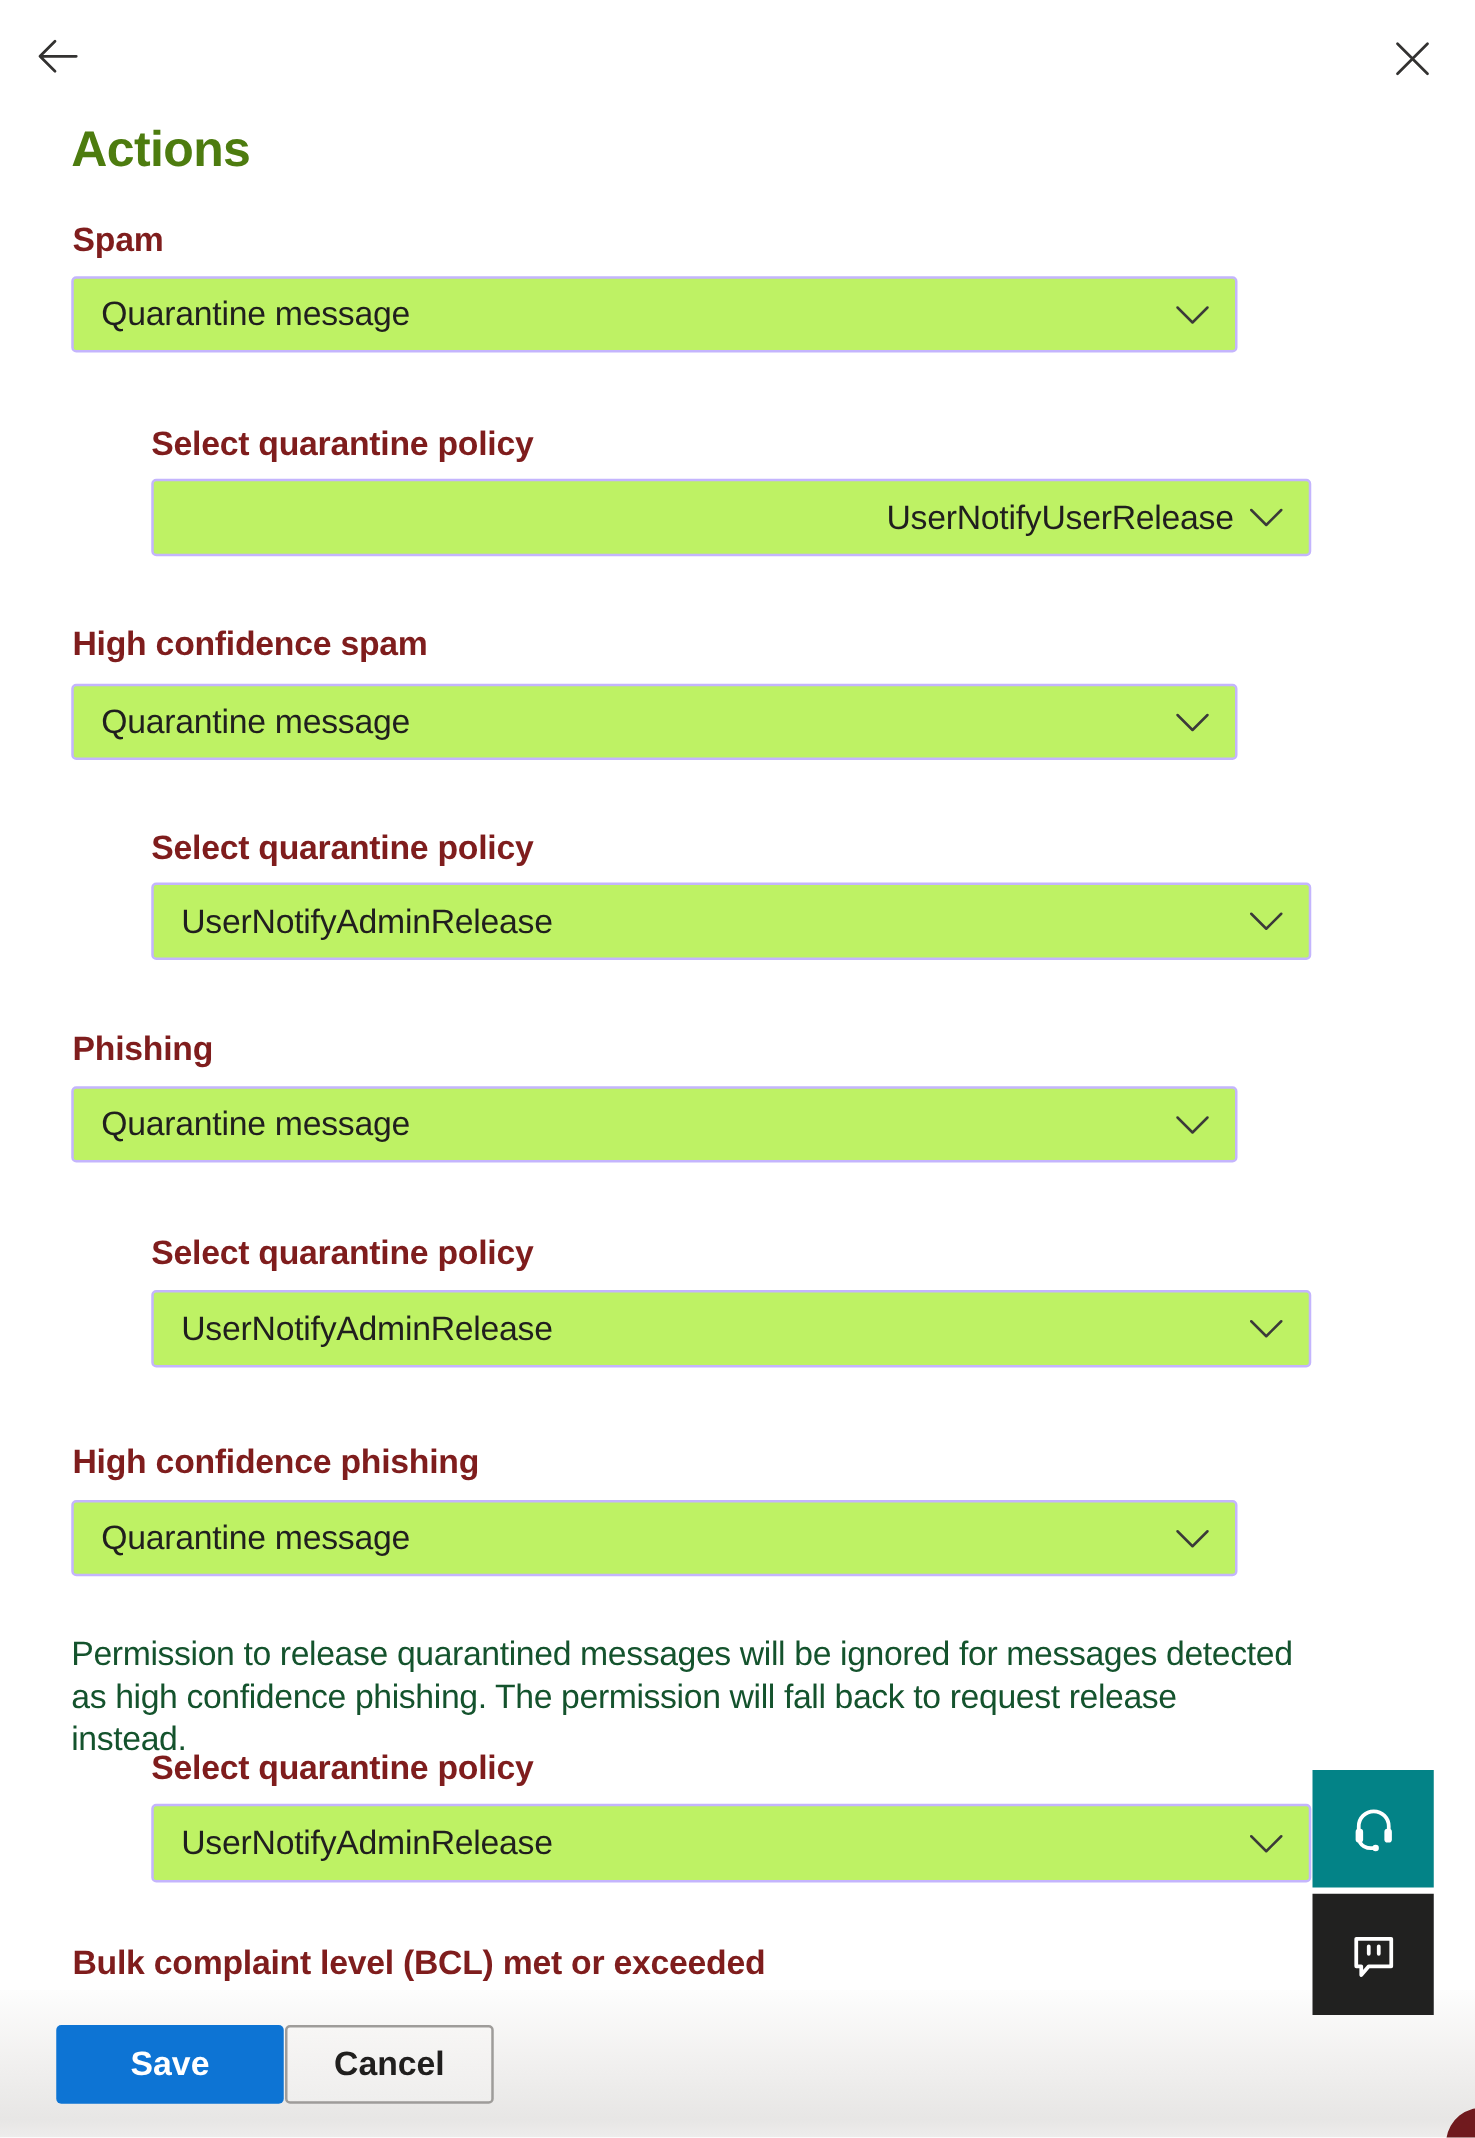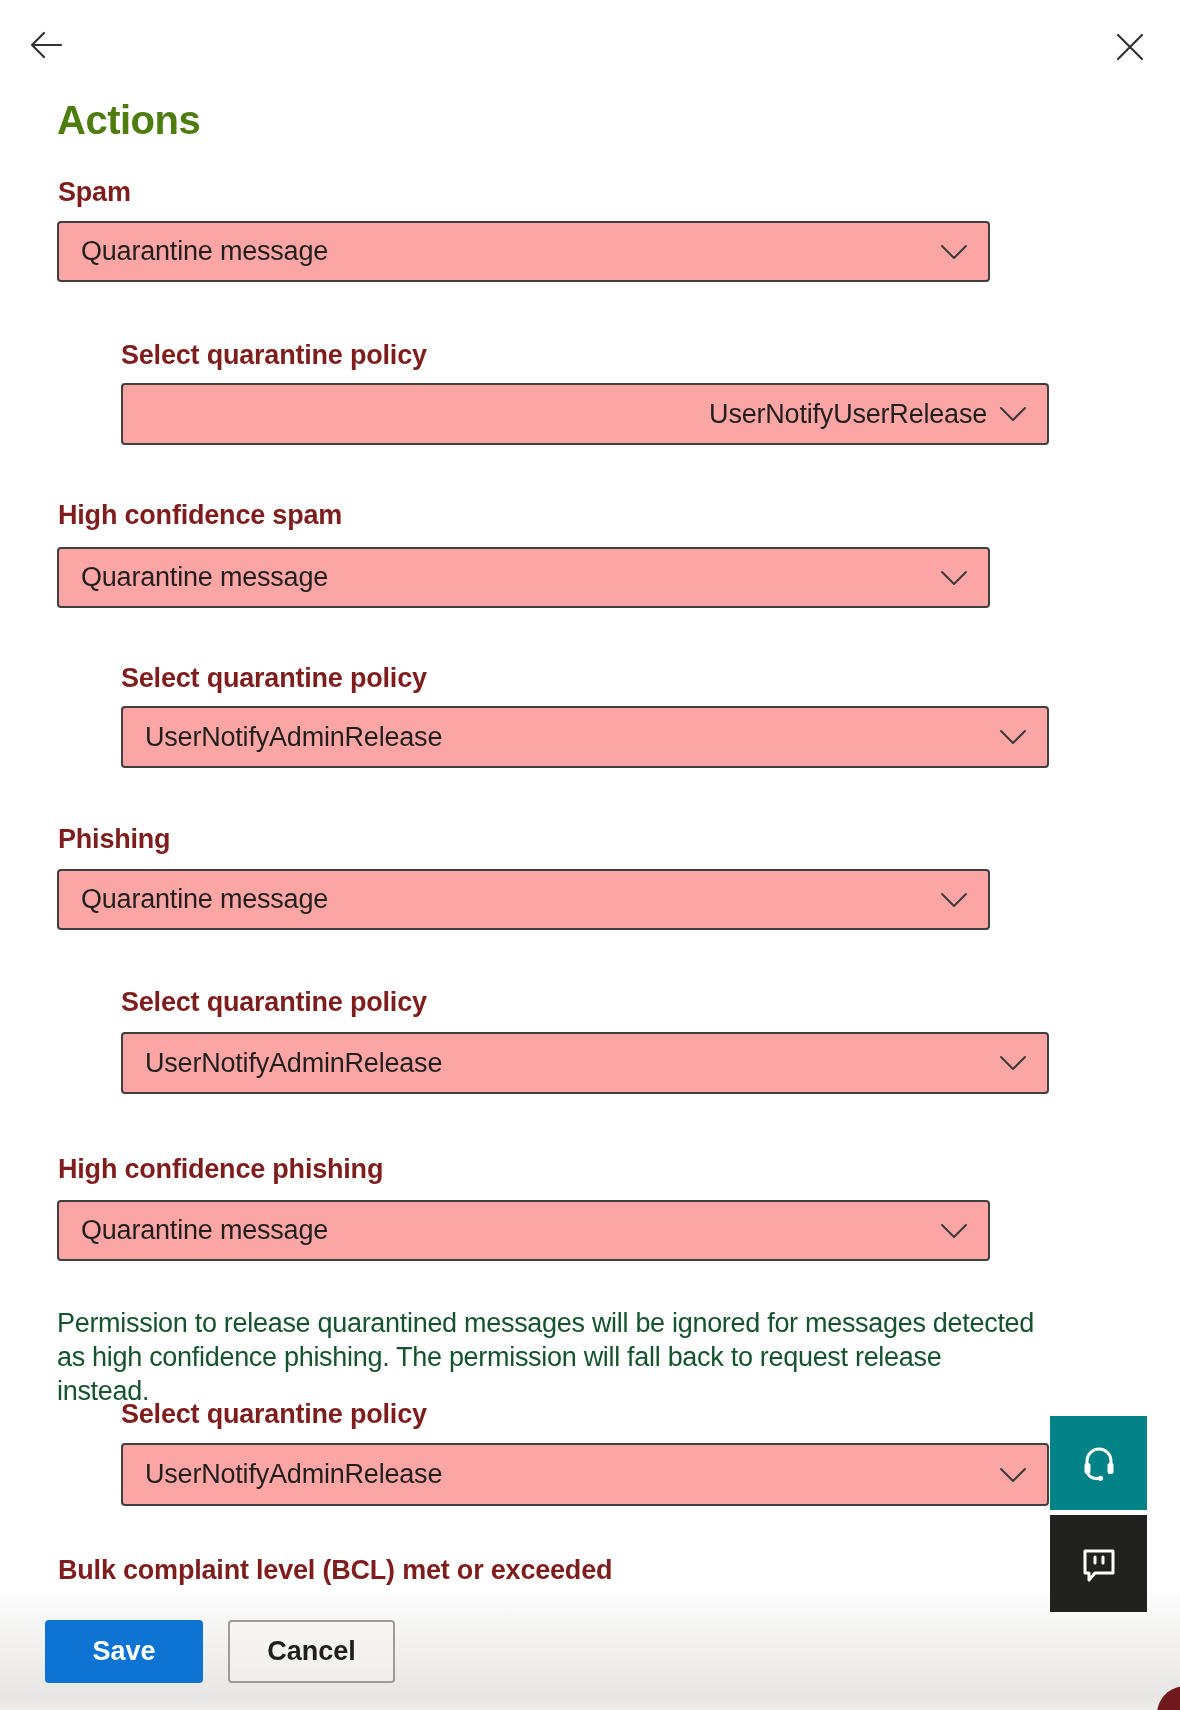--- a/index.html
+++ b/index.html
@@ -24,22 +24,22 @@
   }
 
   
   .field-label{
     font-size:27px;font-weight:700;color:#7f1d1d;line-height:32px;
     letter-spacing:-0.2px;
   }
 
   
   .dropdown{
-    background:#fca5a5;
-    border:2px solid #404040;
+    background:#bef264;
+    border:2px solid #c4b5fd;
     border-radius:4px;
     box-sizing:border-box;
     cursor:pointer;
   }
   .dropdown .dd-value{
     position:absolute;left:22px;top:0;right:60px;
     font-size:27px;color:#201f1e;letter-spacing:-0.2px;
     white-space:nowrap;overflow:hidden;
   }
   .dropdown svg{position:absolute;right:20px;top:50%;margin-top:-8px;}
@@ -59,21 +59,21 @@
   #bulk-label{
     left:58px;top:1554px;width:800px;height:38px;overflow:hidden;
   }
 
   
   #footer{
     left:0;top:1592px;width:1180px;height:118px;
     background:linear-gradient(180deg,#fdfdfd 0%,#f2f1f0 45%,#e7e6e5 88%,#eeedec 100%);
   }
   #save-btn{
-    position:absolute;left:45px;top:28px;width:158px;height:63px;
+    position:absolute;left:45px;top:28px;width:182px;height:63px;
     background:#0d74d4;border:none;border-radius:4px;
     color:#ffffff;font-size:27px;font-weight:700;
     font-family:"Liberation Sans",sans-serif;cursor:pointer;
   }
   #cancel-btn{
     position:absolute;left:228px;top:28px;width:167px;height:63px;
     background:linear-gradient(180deg,#f7f6f5,#efeeed);
     border:2px solid #9e9c9a;border-radius:4px;box-sizing:border-box;
     color:#201f1e;font-size:27px;font-weight:700;
     font-family:Liberation Sans, sans-serif;cursor:pointer;

